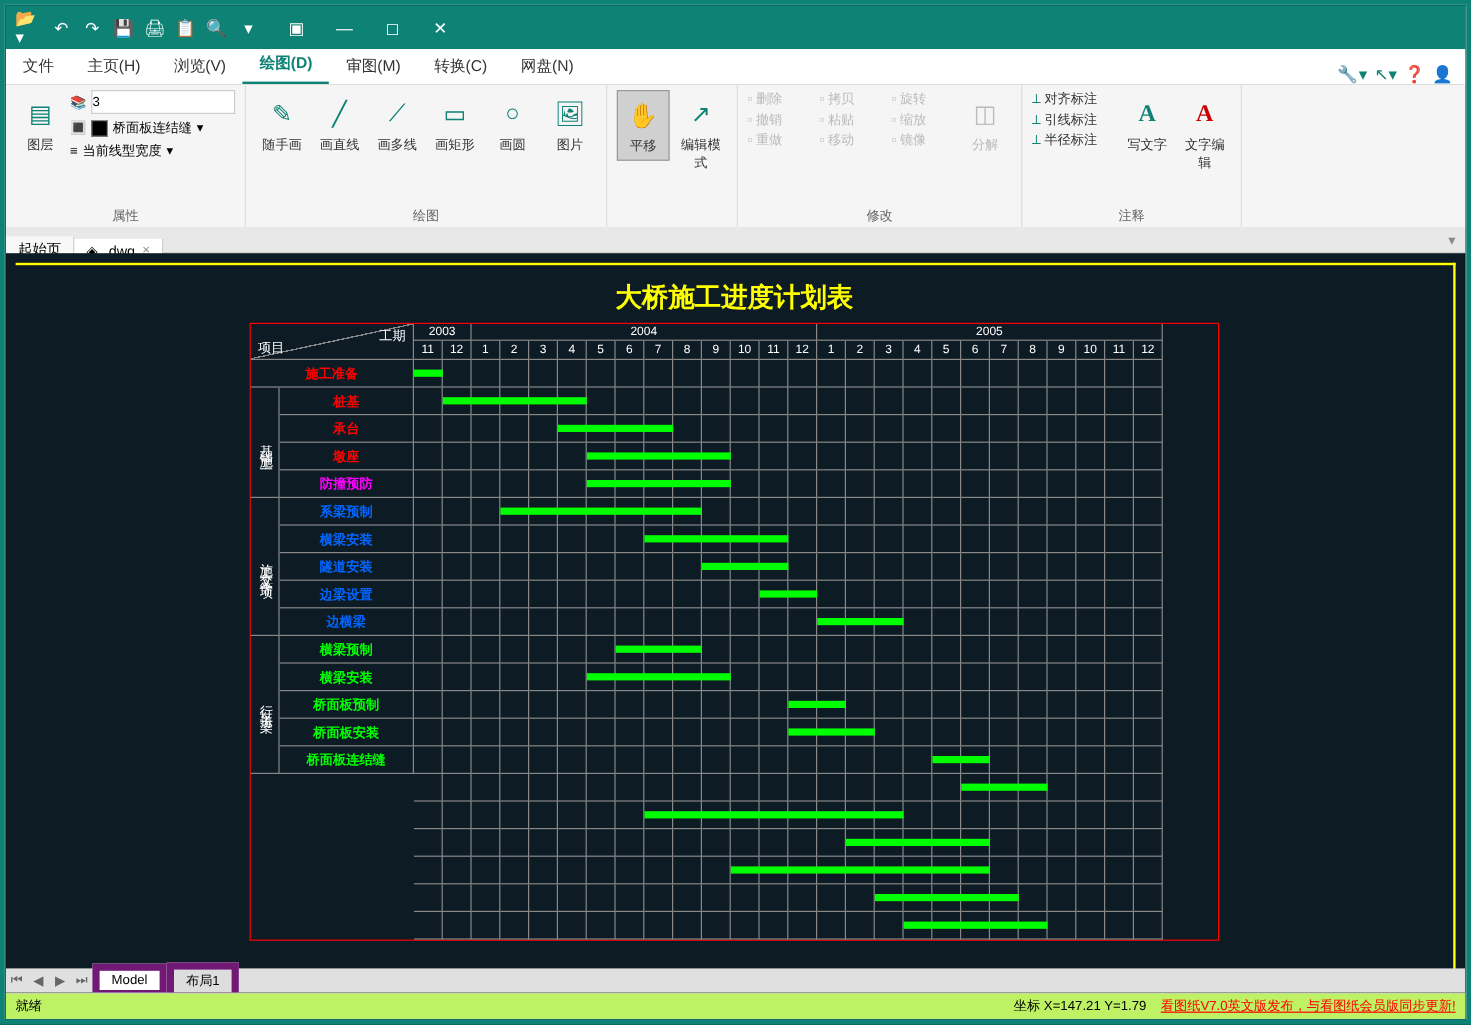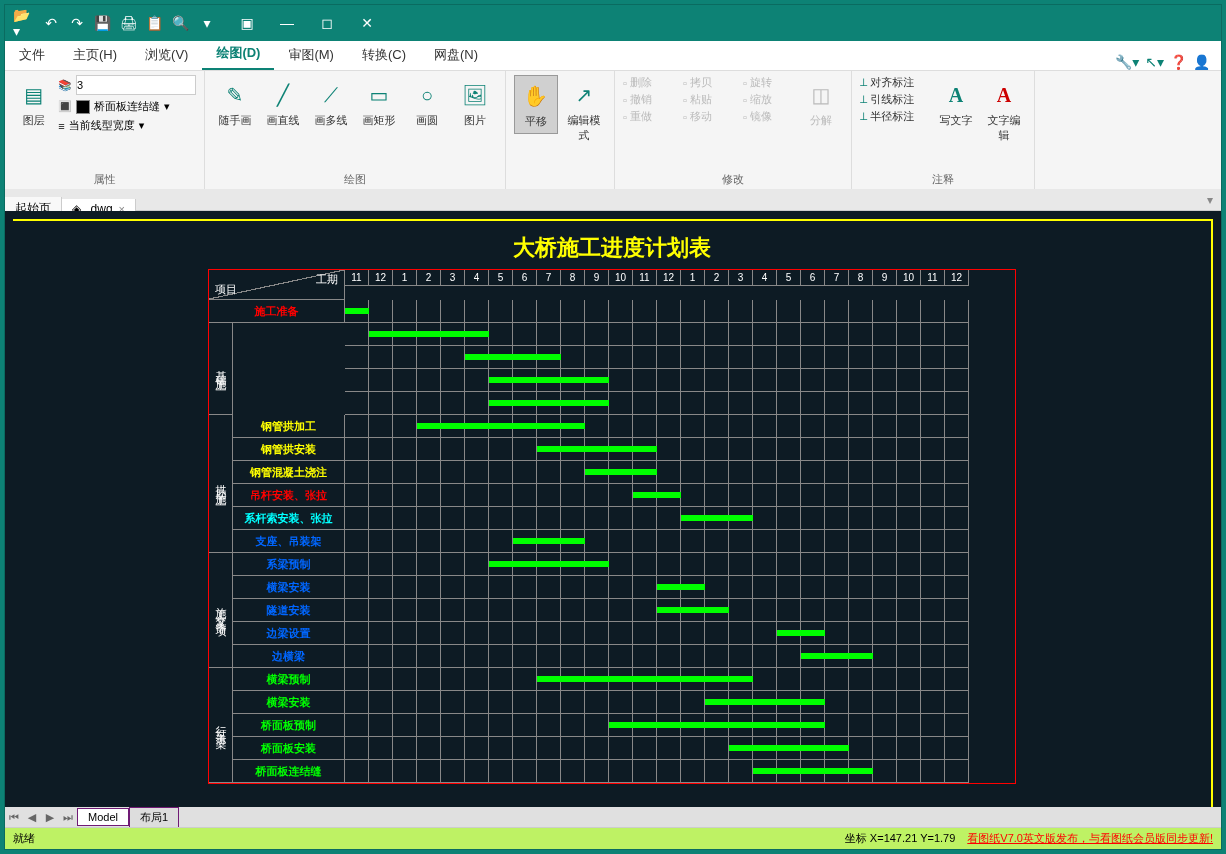--- a/index.html
+++ b/index.html
@@ -55,21 +55,21 @@
 .cat-group { display:flex; }
 .cat-label { width:24px; border-right:1px solid #888; border-bottom:1px solid #888; color:#fff; font-size:11px; display:flex; align-items:center; justify-content:center; writing-mode:vertical-rl; letter-spacing:4px; }
 .tasks { flex:1; }
 .task-label { height:23px; border-bottom:1px solid #888; border-right:1px solid #888; font-size:11px; display:flex; align-items:center; justify-content:center; font-family:"KaiTi",serif; font-weight:bold; }
 .body-right { flex:1; position:relative; }
 .grid-row { display:flex; height:23px; }
 .grid-cell { width:24px; border-right:1px solid #888; border-bottom:1px solid #888; }
 .bar { position:absolute; height:6px; background:#00ff00; }
 .model-tabs { position:absolute; bottom:0; left:0; height:20px; background:#e0e0e0; display:flex; align-items:center; font-size:11px; width:100%; }
 .model-tabs .navbtn { width:18px; text-align:center; color:#666; cursor:pointer; }
-.model-tabs .mtab { padding:2px 10px; background:#fff; border:1px solid #701a75; cursor:pointer; }
+.model-tabs .mtab { padding:2px 10px; background:#fff; border:6px solid #701a75; cursor:pointer; }
 .model-tabs .mtab.inactive { background:#ddd; }
 .statusbar { height:22px; background:#bef264; display:flex; align-items:center; font-size:11px; padding:0 8px; border-top:1px solid #ccc; }
 .statusbar .right { margin-left:auto; display:flex; gap:12px; }
 .statusbar .promo { color:#ff0000; text-decoration:underline; cursor:pointer; }
 </style>
 </head>
 <body>
 
 <div class="app-frame">
   <div class="titlebar">
@@ -271,20 +271,25 @@
       <div class="chart-title">大桥施工进度计划表</div>
       <div class="gantt" id="gantt">
           <div class="gantt-header">
             <div class="hdr-left">
               <div class="hdr-left-top">
                 <span class="a">项目</span>
                 <span class="b">工期</span>
               </div>
             </div>
             <div class="hdr-right">
+              <div class="year-row">
+                <div class="year-cell" style="width:48px">2003</div>
+                <div class="year-cell" style="width:288px">2004</div>
+                <div class="year-cell" style="width:288px">2005</div>
+              </div>
               <div class="month-row">
                 <div class="month-cell">11</div>
                 <div class="month-cell">12</div>
                 <div class="month-cell">1</div>
                 <div class="month-cell">2</div>
                 <div class="month-cell">3</div>
                 <div class="month-cell">4</div>
                 <div class="month-cell">5</div>
                 <div class="month-cell">6</div>
                 <div class="month-cell">7</div>
@@ -306,30 +311,25 @@
                 <div class="month-cell">11</div>
                 <div class="month-cell">12</div>
               </div>
             </div>
           </div>
           <div class="gantt-body">
             <div class="body-left">
               <div class="task-label" style="color:#ff0000;width:136px">施工准备</div>
               <div class="cat-group">
                 <div class="cat-label" style="height:92px">基础施工</div>
-              </div>
-              <div class="cat-group">
-                <div class="cat-label" style="height:138px">拱肋施工</div>
                 <div class="tasks">
-                  <div class="task-label" style="color:#ffff00">钢管拱加工</div>
-                  <div class="task-label" style="color:#ffff00">钢管拱安装</div>
-                  <div class="task-label" style="color:#ffff00">钢管混凝土浇注</div>
-                  <div class="task-label" style="color:#ff0000">吊杆安装、张拉</div>
-                  <div class="task-label" style="color:#00ffff">系杆索安装、张拉</div>
-                  <div class="task-label" style="color:#0066ff">支座、吊装架</div>
+                  <div class="task-label" style="color:#ff0000">桩基</div>
+                  <div class="task-label" style="color:#ff0000">承台</div>
+                  <div class="task-label" style="color:#ff0000">墩座</div>
+                  <div class="task-label" style="color:#ff00ff">防撞预防</div>
                 </div>
               </div>
               <div class="cat-group">
                 <div class="cat-label" style="height:115px">施工交叉等项</div>
                 <div class="tasks">
                   <div class="task-label" style="color:#0066ff">系梁预制</div>
                   <div class="task-label" style="color:#0066ff">横梁安装</div>
                   <div class="task-label" style="color:#0066ff">隧道安装</div>
                   <div class="task-label" style="color:#0066ff">边梁设置</div>
                   <div class="task-label" style="color:#0066ff">边横梁</div>

